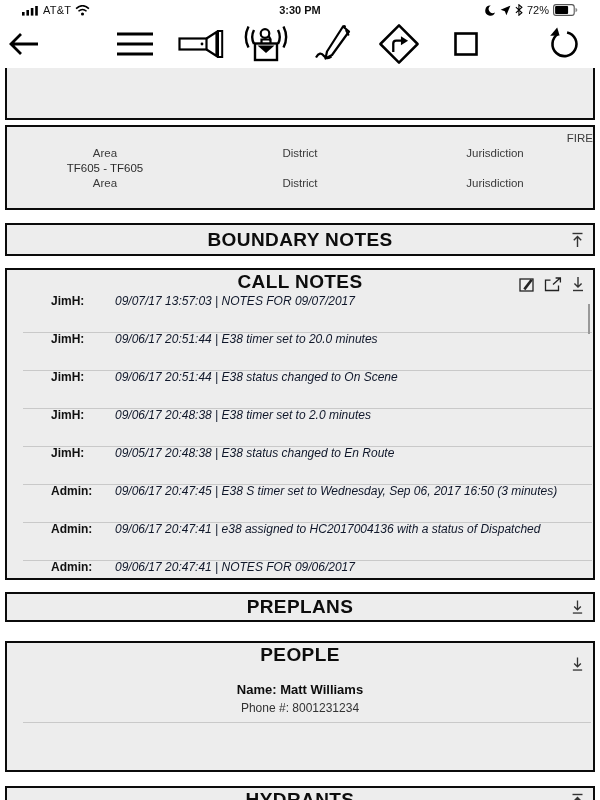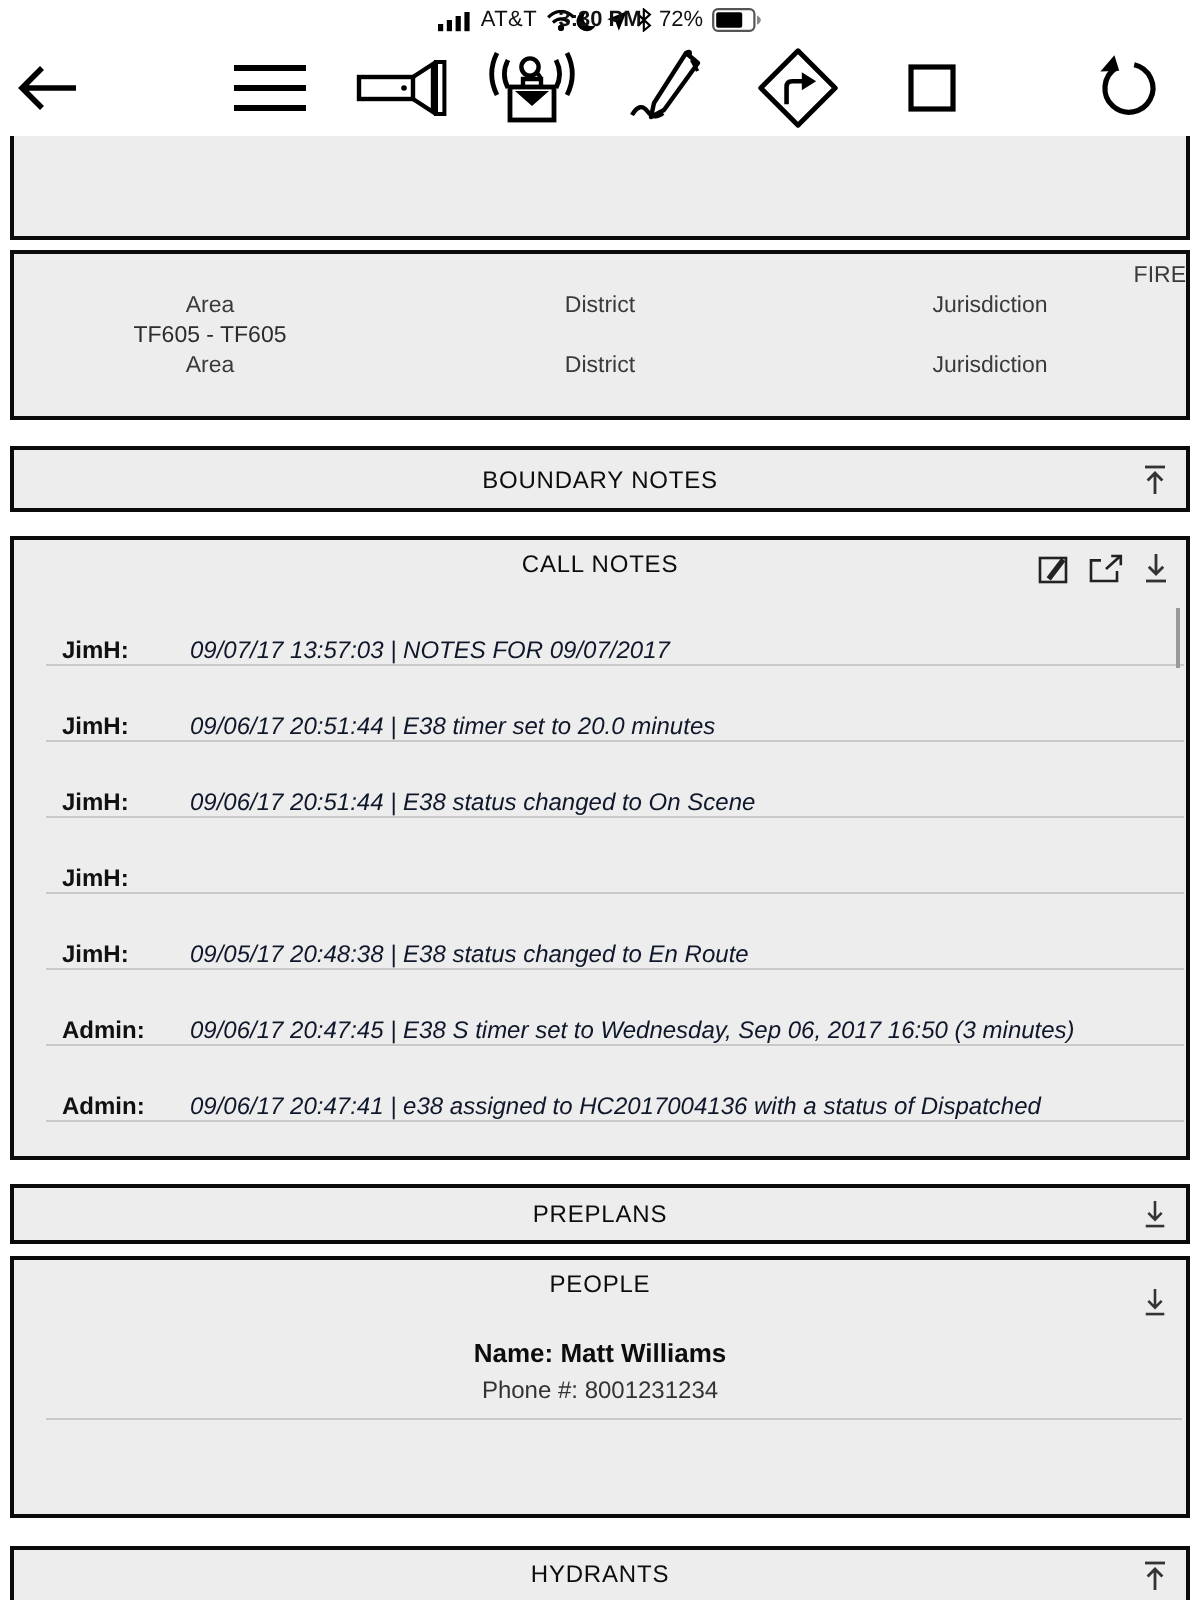--- a/index.html
+++ b/index.html
@@ -2,22 +2,22 @@
 <html><head>
 <meta charset="utf-8">
 <style>
   html,body{margin:0;padding:0;}
   body{
     width:600px;height:800px;overflow:hidden;background:#ffffff;
     font-family:"Liberation Sans","DejaVu Sans",sans-serif;
     -webkit-font-smoothing:antialiased;color:#111;
   }
   
-  .status-bar{height:20px;display:flex;align-items:center;justify-content:center;
-    font-size:11px;padding:0 12px;box-sizing:border-box;}
+  .status-bar{height:20px;display:flex;align-items:center;justify-content:space-between;
+    font-size:11px;padding:0 22px;box-sizing:border-box;}
   .sb-left,.sb-right,.sb-center{display:flex;align-items:center;gap:4px;}
   .sb-center{position:absolute;left:0;right:0;justify-content:center;pointer-events:none;}
   .status-bar{position:relative;}
   .sb-time{font-weight:700;}
   .sb-carrier{letter-spacing:0.2px;}
   .sb-pct{font-size:11px;}
   
   .toolbar{position:relative;height:48px;background:#fff;}
   .tb-btn{position:absolute;display:flex;align-items:center;justify-content:center;cursor:pointer;}
   .tb-back{left:6px;top:11px;width:34px;height:26px;}
@@ -28,36 +28,36 @@
   .tb-nav{left:378px;top:3px;width:42px;height:42px;}
   .tb-square{left:454px;top:12px;width:24px;height:24px;}
   .tb-refresh{left:547px;top:7px;width:34px;height:34px;}
   
   .panel{margin:0 5px;border:2px solid #0b0b0b;background:#ededed;box-sizing:border-box;position:relative;}
   .panel-top{height:52px;border-top:none;margin-top:0;}
   .panel-districts{height:85px;margin-top:5px;padding-top:4px;}
   .panel-boundary{height:33px;margin-top:13px;}
   .panel-callnotes{height:312px;margin-top:12px;overflow:hidden;}
   .panel-preplans{height:30px;margin-top:12px;}
-  .panel-people{height:131px;margin-top:6px;}
+  .panel-people{height:131px;margin-top:19px;}
   .panel-hydrants{height:40px;margin-top:14px;}
   .sec-header{display:flex;align-items:center;justify-content:center;height:100%;}
-  .sec-title{font-weight:400;font-size:12px;letter-spacing:0.4px;color:#0d0d0d;}
+  .sec-title{font-weight:700;font-size:19px;letter-spacing:0.4px;color:#0d0d0d;}
   .hdr-icon{position:absolute;right:9px;top:50%;transform:translateY(-50%);display:flex;cursor:pointer;}
   
   .d-grid{display:grid;grid-template-columns:196px 1fr 196px;font-size:11.5px;color:#3a3a3a;gap:13px;}
   .d-grid div{text-align:center;line-height:15px;}
   .d-head{text-align:right;font-size:11.5px;color:#3a3a3a;line-height:15px;}
   .d-value{font-size:11.5px;color:#2c2c2c;line-height:15px;width:196px;text-align:center;}
   
   .cn-header{height:24px;display:flex;align-items:center;justify-content:center;position:relative;}
   .cn-header .sec-title{line-height:24px;}
   .cn-icons{position:absolute;right:8px;top:6px;display:flex;gap:9px;align-items:center;}
   .cn-icons span{display:flex;cursor:pointer;}
-  .entry{height:38px;display:flex;align-items:flex-end;padding-left:24px;position:relative;box-sizing:border-box;}
+  .entry{height:38px;display:flex;align-items:flex-start;padding-left:44px;position:relative;box-sizing:border-box;}
   .entry:not(:first-child)::before{content:'';position:absolute;top:0;left:16px;right:1px;height:1px;background:#c9c9c9;}
   .entry-author{font-weight:700;font-size:12px;color:#111;width:64px;flex:none;}
   .entry-text{font-size:12px;color:#0f172a;white-space:nowrap;font-style:italic;}
   .cn-scrollbar{position:absolute;right:3px;top:34px;width:2px;height:30px;background:#999;}
   
   .people-header{height:24px;display:flex;align-items:center;justify-content:center;position:relative;}
   .people-header .sec-title{line-height:24px;}
   .people-body{text-align:center;}
   .people-name{font-weight:700;font-size:13px;margin-top:15px;color:#0d0d0d;}
   .people-phone{font-size:12px;margin-top:4px;color:#333;}
@@ -240,20 +240,21 @@
     <span class="entry-text">09/06/17 20:51:44 | E38 timer set to 20.0 minutes</span>
   </div>
 
   <div class="entry">
     <span class="entry-author">JimH:</span>
     <span class="entry-text">09/06/17 20:51:44 | E38 status changed to On Scene</span>
   </div>
 
   <div class="entry">
     <span class="entry-author">JimH:</span>
+    <span class="entry-text">09/06/17 20:48:38 | E38 timer set to 2.0 minutes</span>
   </div>
 
   <div class="entry">
     <span class="entry-author">JimH:</span>
     <span class="entry-text">09/05/17 20:48:38 | E38 status changed to En Route</span>
   </div>
 
   <div class="entry">
     <span class="entry-author">Admin:</span>
     <span class="entry-text">09/06/17 20:47:45 | E38 S timer set to Wednesday, Sep 06, 2017 16:50 (3 minutes)</span>

